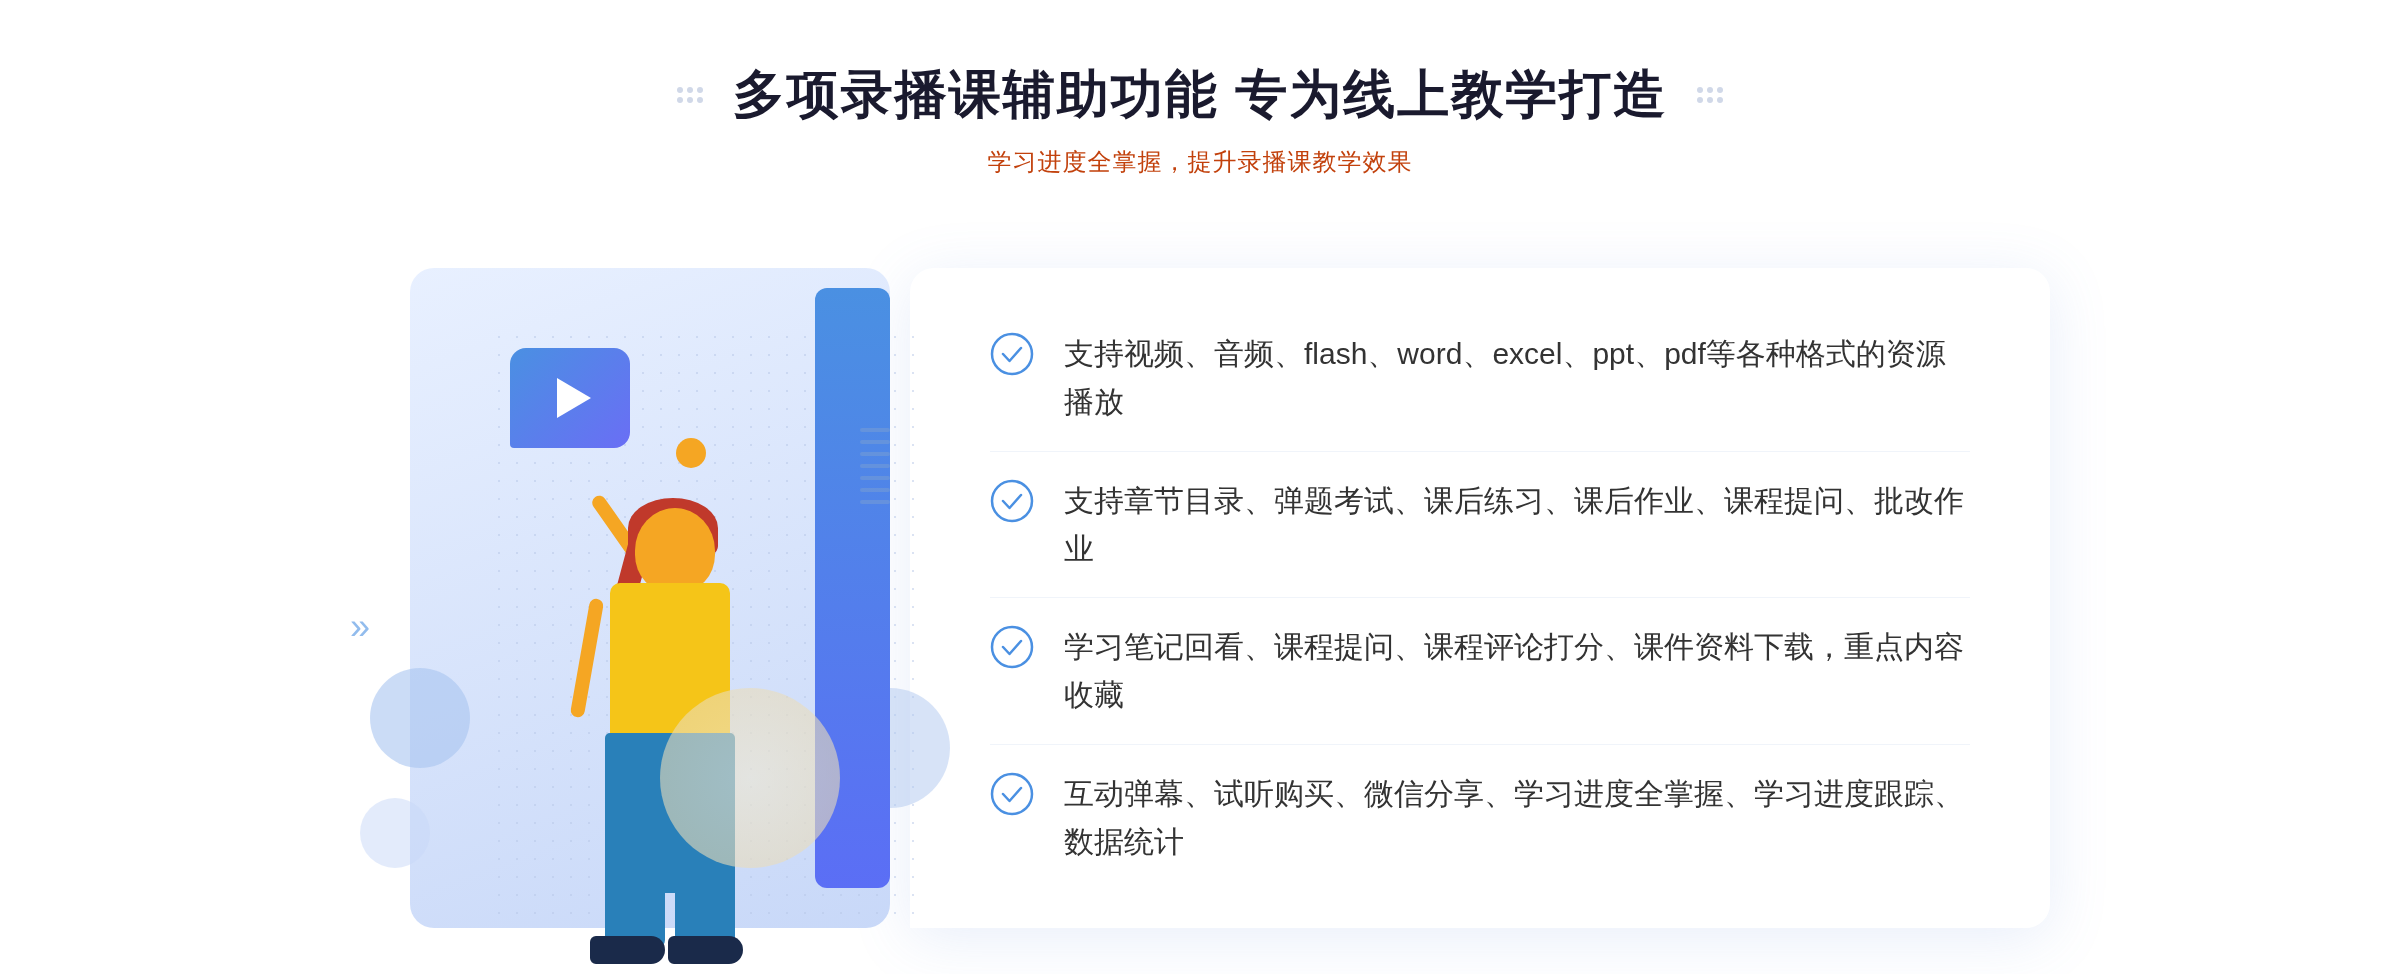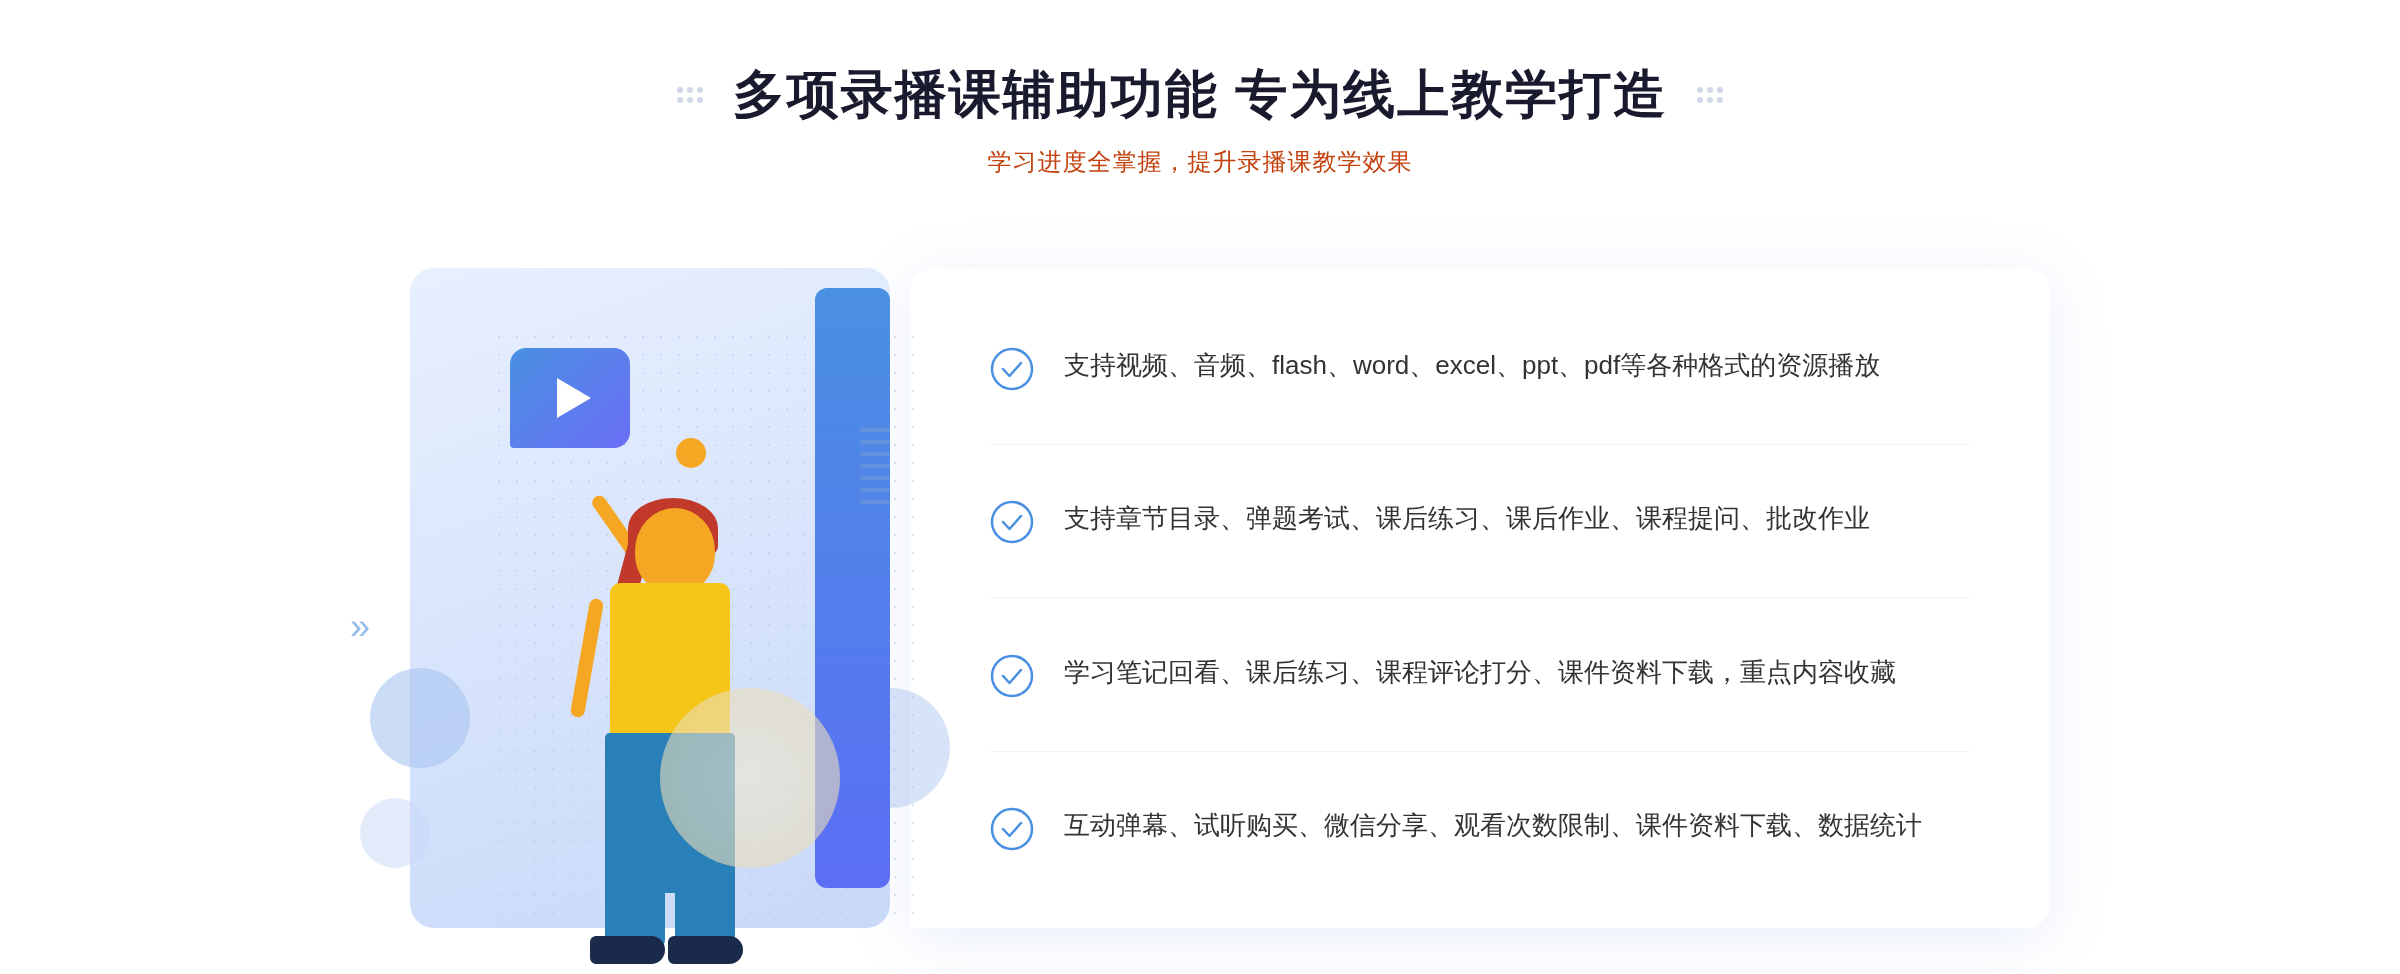--- a/index.html
+++ b/index.html
@@ -390,21 +390,21 @@
       flex-shrink: 0;
       margin-top: 2px;
     }
 
     .check-icon svg {
       width: 44px;
       height: 44px;
     }
 
     .feature-text {
-      font-size: 26px;
+      font-size: 30px;
       color: #333;
       line-height: 1.6;
       font-weight: 400;
     }
 
     .feature-divider {
       height: 1px;
       background: #f0f4fa;
       margin: 0 0;
     }
@@ -510,30 +510,30 @@
 
       <div class="feature-divider"></div>
 
       <div class="feature-item">
         <div class="check-icon">
           <svg viewBox="0 0 44 44" fill="none" xmlns="http://www.w3.org/2000/svg">
             <circle cx="22" cy="22" r="20" stroke="#4a90e2" stroke-width="2.5"></circle>
             <path d="M13 22L19.5 29L31 16" stroke="#4a90e2" stroke-width="2.5" stroke-linecap="round" stroke-linejoin="round"></path>
           </svg>
         </div>
-        <span class="feature-text">学习笔记回看、课后练习、课程评论打分、课件资料下载，重点内容收藏</span>
+        <span class="feature-text">学习笔记回看、课程提问、课程评论打分、课件资料下载，重点内容收藏</span>
       </div>
 
       <div class="feature-divider"></div>
 
       <div class="feature-item">
         <div class="check-icon">
           <svg viewBox="0 0 44 44" fill="none" xmlns="http://www.w3.org/2000/svg">
             <circle cx="22" cy="22" r="20" stroke="#4a90e2" stroke-width="2.5"></circle>
             <path d="M13 22L19.5 29L31 16" stroke="#4a90e2" stroke-width="2.5" stroke-linecap="round" stroke-linejoin="round"></path>
           </svg>
         </div>
-        <span class="feature-text">互动弹幕、试听购买、微信分享、观看次数限制、课件资料下载、数据统计</span>
+        <span class="feature-text">互动弹幕、试听购买、微信分享、学习进度全掌握、学习进度跟踪、数据统计</span>
       </div>
 
     </div>
   </div>
 </div>
 
 </body></html>

